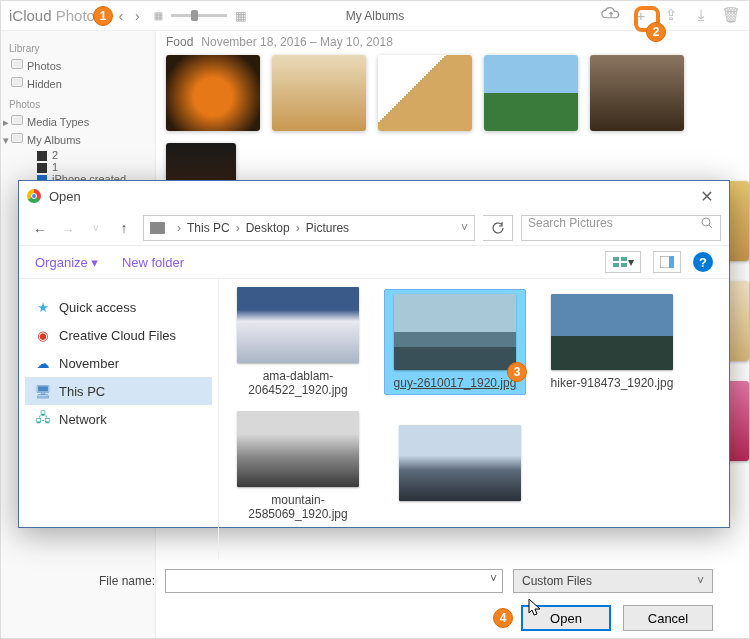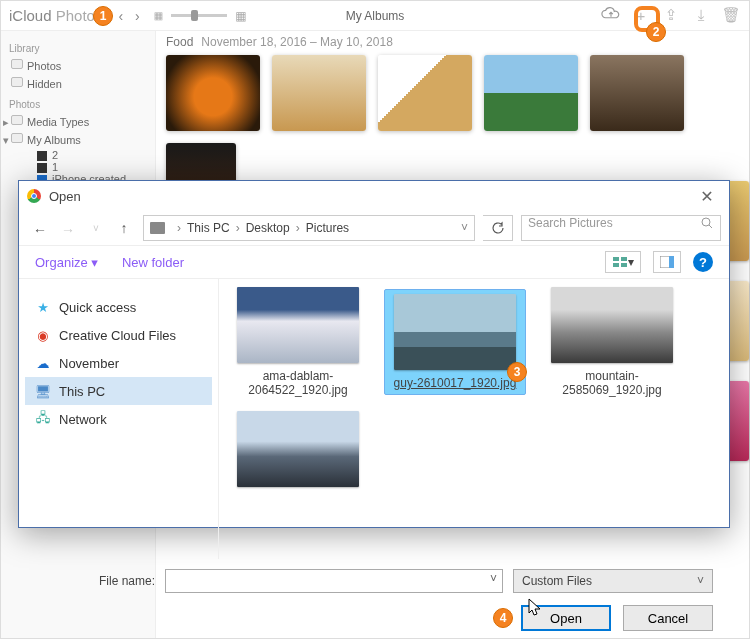--- a/index.html
+++ b/index.html
@@ -230,20 +230,24 @@
       <div class="file">
         <div class="file-thumb" style="background:linear-gradient(#3a5a8a 30%,#e8e8f0 45%,#aab5c5)"></div>
         <div>ama-dablam-2064522_1920.jpg</div>
       </div>
       <div class="file sel" style="position:relative">
         <div class="file-thumb" style="background:linear-gradient(#a8c8d8 0 50%, #5a7a8a 50% 70%, #3a5058 70%)"></div>
         <div>guy-2610017_1920.jpg</div>
         <div class="badge" style="right:-2px; top:72px">3</div>
       </div>
       <div class="file">
+        <div class="file-thumb" style="background:linear-gradient(#5a88b0 0 55%, #2a4038 55%)"></div>
+        <div>hiker-918473_1920.jpg</div>
+      </div>
+      <div class="file">
         <div class="file-thumb" style="background:linear-gradient(#d8d8d8 0 30%,#888 60%,#3a3a3a)"></div>
         <div>mountain-2585069_1920.jpg</div>
       </div>
       <div class="file">
         <div class="file-thumb" style="background:linear-gradient(#c8d8e8 0 40%,#5a6878 60%,#2a3038)"></div>
       </div>
     </div>
   </div>
 
   <div class="dlg-footer">

